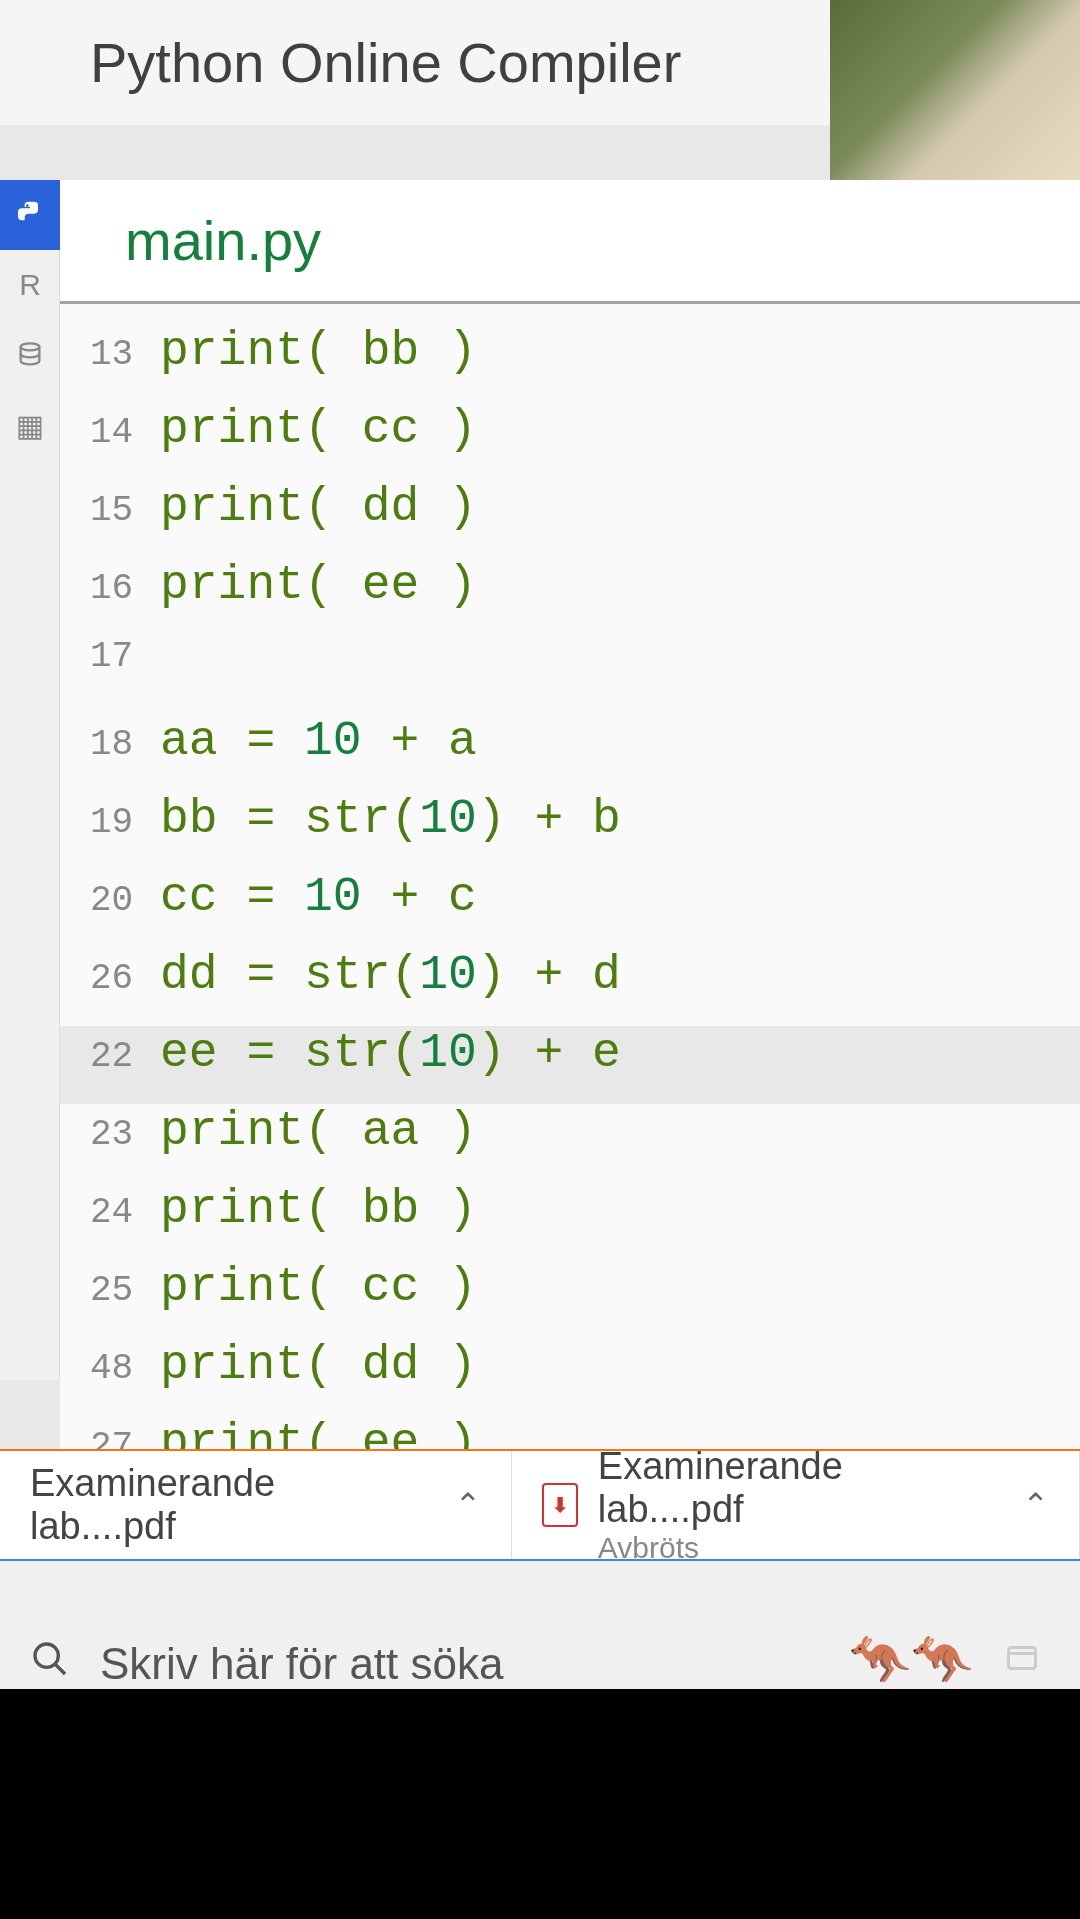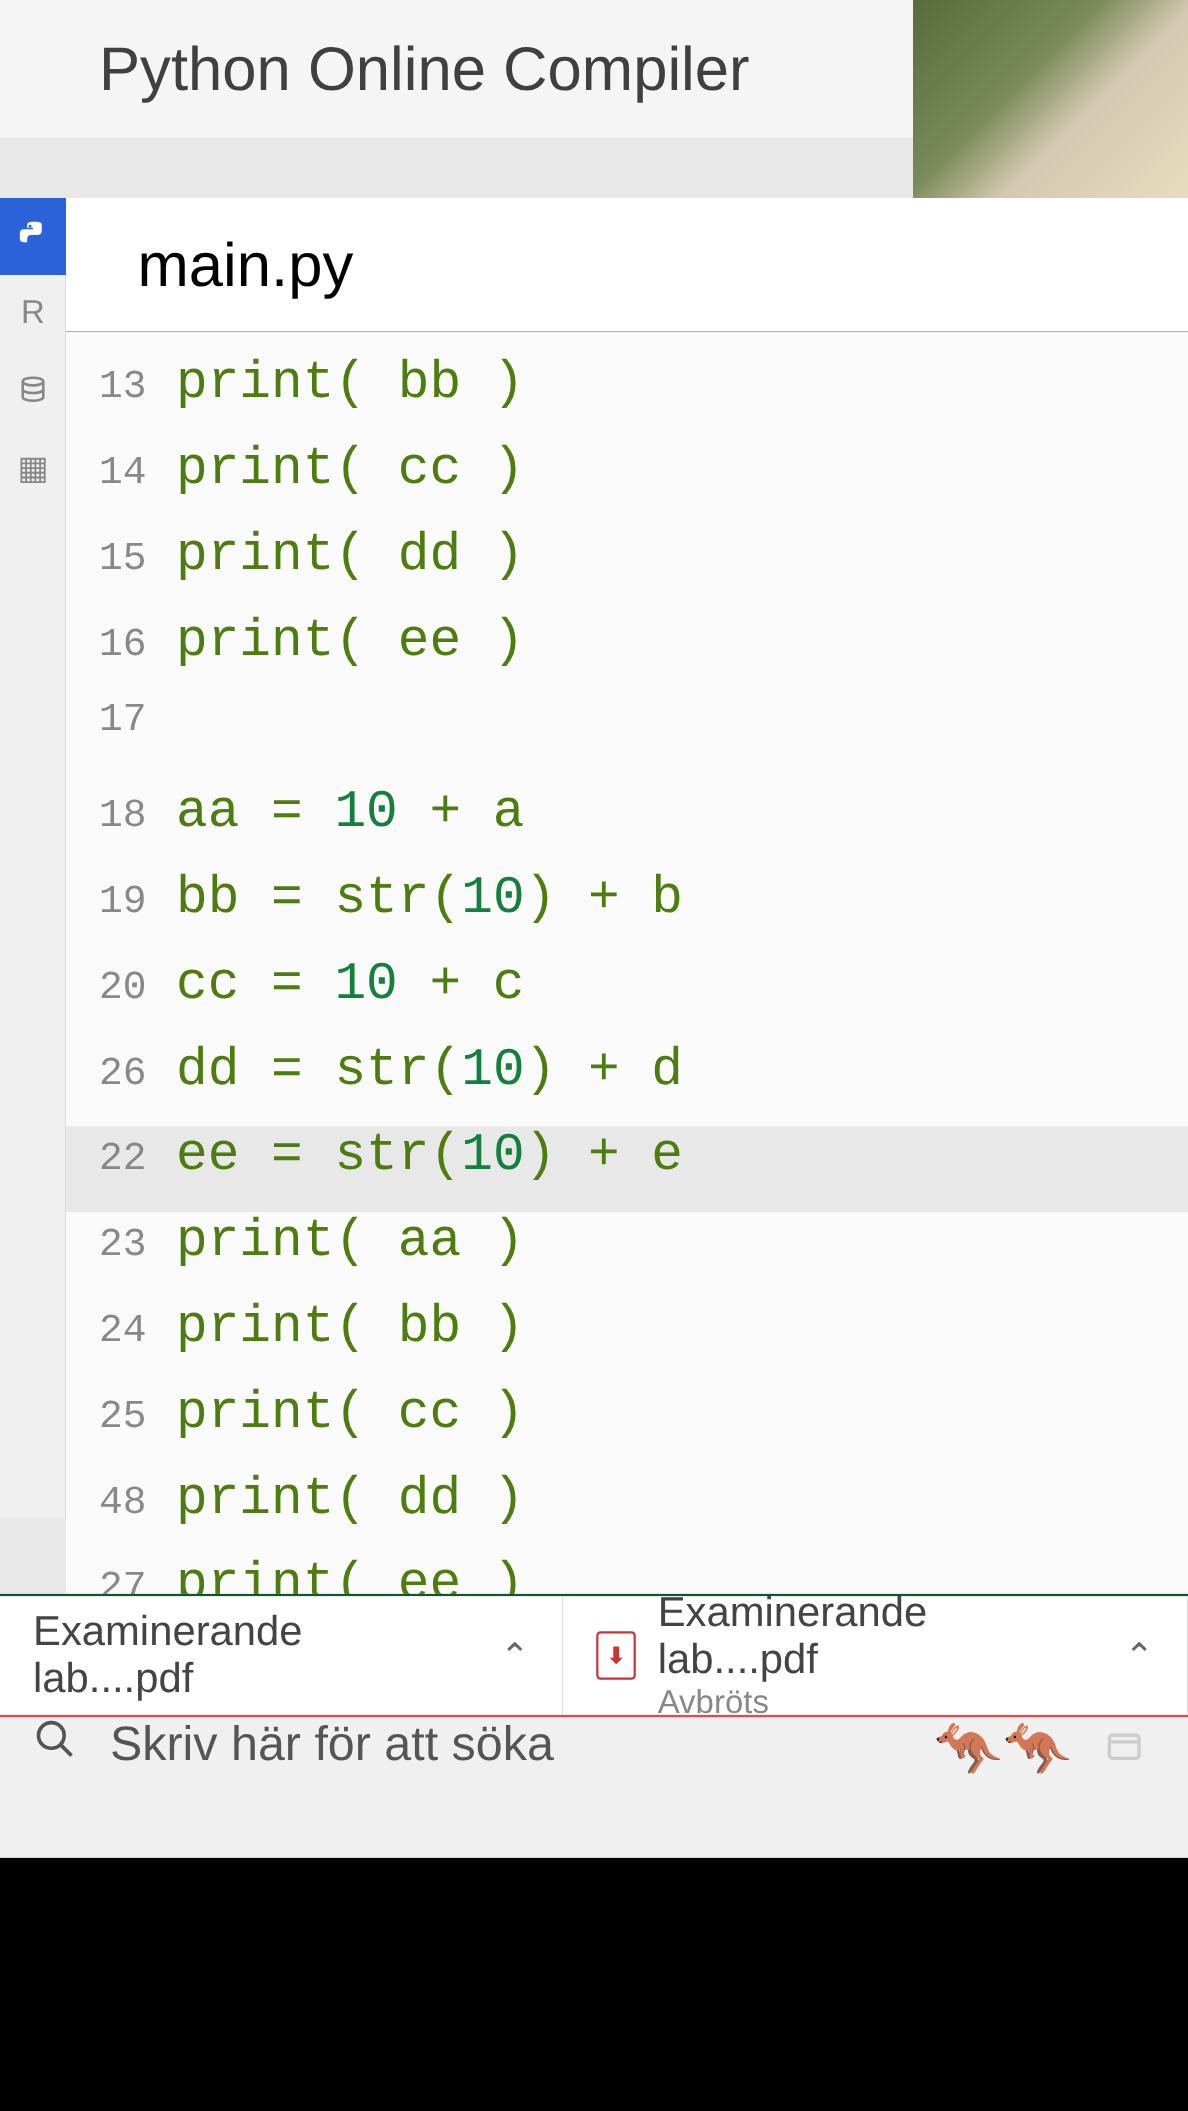--- a/index.html
+++ b/index.html
@@ -43,24 +43,24 @@
     .editor-area {
       position: absolute;
       left: 60px;
       top: 180px;
       right: 0;
       background: #fafafa;
     }
     .file-tab {
       padding: 28px 0 28px 65px;
       font-size: 56px;
-      color: #000000;
+      color: #15803d;
       font-weight: 400;
       background: #fff;
-      border-bottom: 1px solid #a3a3a3;
+      border-bottom: 3px solid #a3a3a3;
     }
     .code-area {
       padding: 20px 0 40px 0;
       background: #fafafa;
       font-family: 'Courier New', monospace;
     }
     .code-line {
       display: flex;
       align-items: baseline;
       min-height: 78px;
@@ -85,21 +85,21 @@
     .num { color: #15803d; }
     .fn { color: #4d7c0f; }
     .var { color: #4d7c0f; }
     .downloads-bar {
       position: absolute;
       bottom: 360px;
       left: 0;
       right: 0;
       height: 110px;
       background: #fff;
-      border-top: 2px solid #14532d;
+      border-top: 2px solid #f97316;
       display: flex;
       align-items: center;
       font-size: 38px;
       color: #444;
     }
     .download-item {
       display: flex;
       align-items: center;
       padding: 0 30px;
       height: 100%;
@@ -130,23 +130,23 @@
     }
     .download-text { display: flex; flex-direction: column; }
     .taskbar {
       position: absolute;
       bottom: 230px;
       left: 0;
       right: 0;
       height: 130px;
       background: #f0f0f0;
       display: flex;
-      align-items: flex-start;
+      align-items: flex-end;
       padding: 0 30px;
-      border-top: 2px solid #ef4444;
+      border-top: 2px solid #3b82f6;
     }
     .search-icon {
       font-size: 44px;
       color: #555;
       margin-right: 30px;
     }
     .search-text {
       font-size: 44px;
       color: #555;
     }

